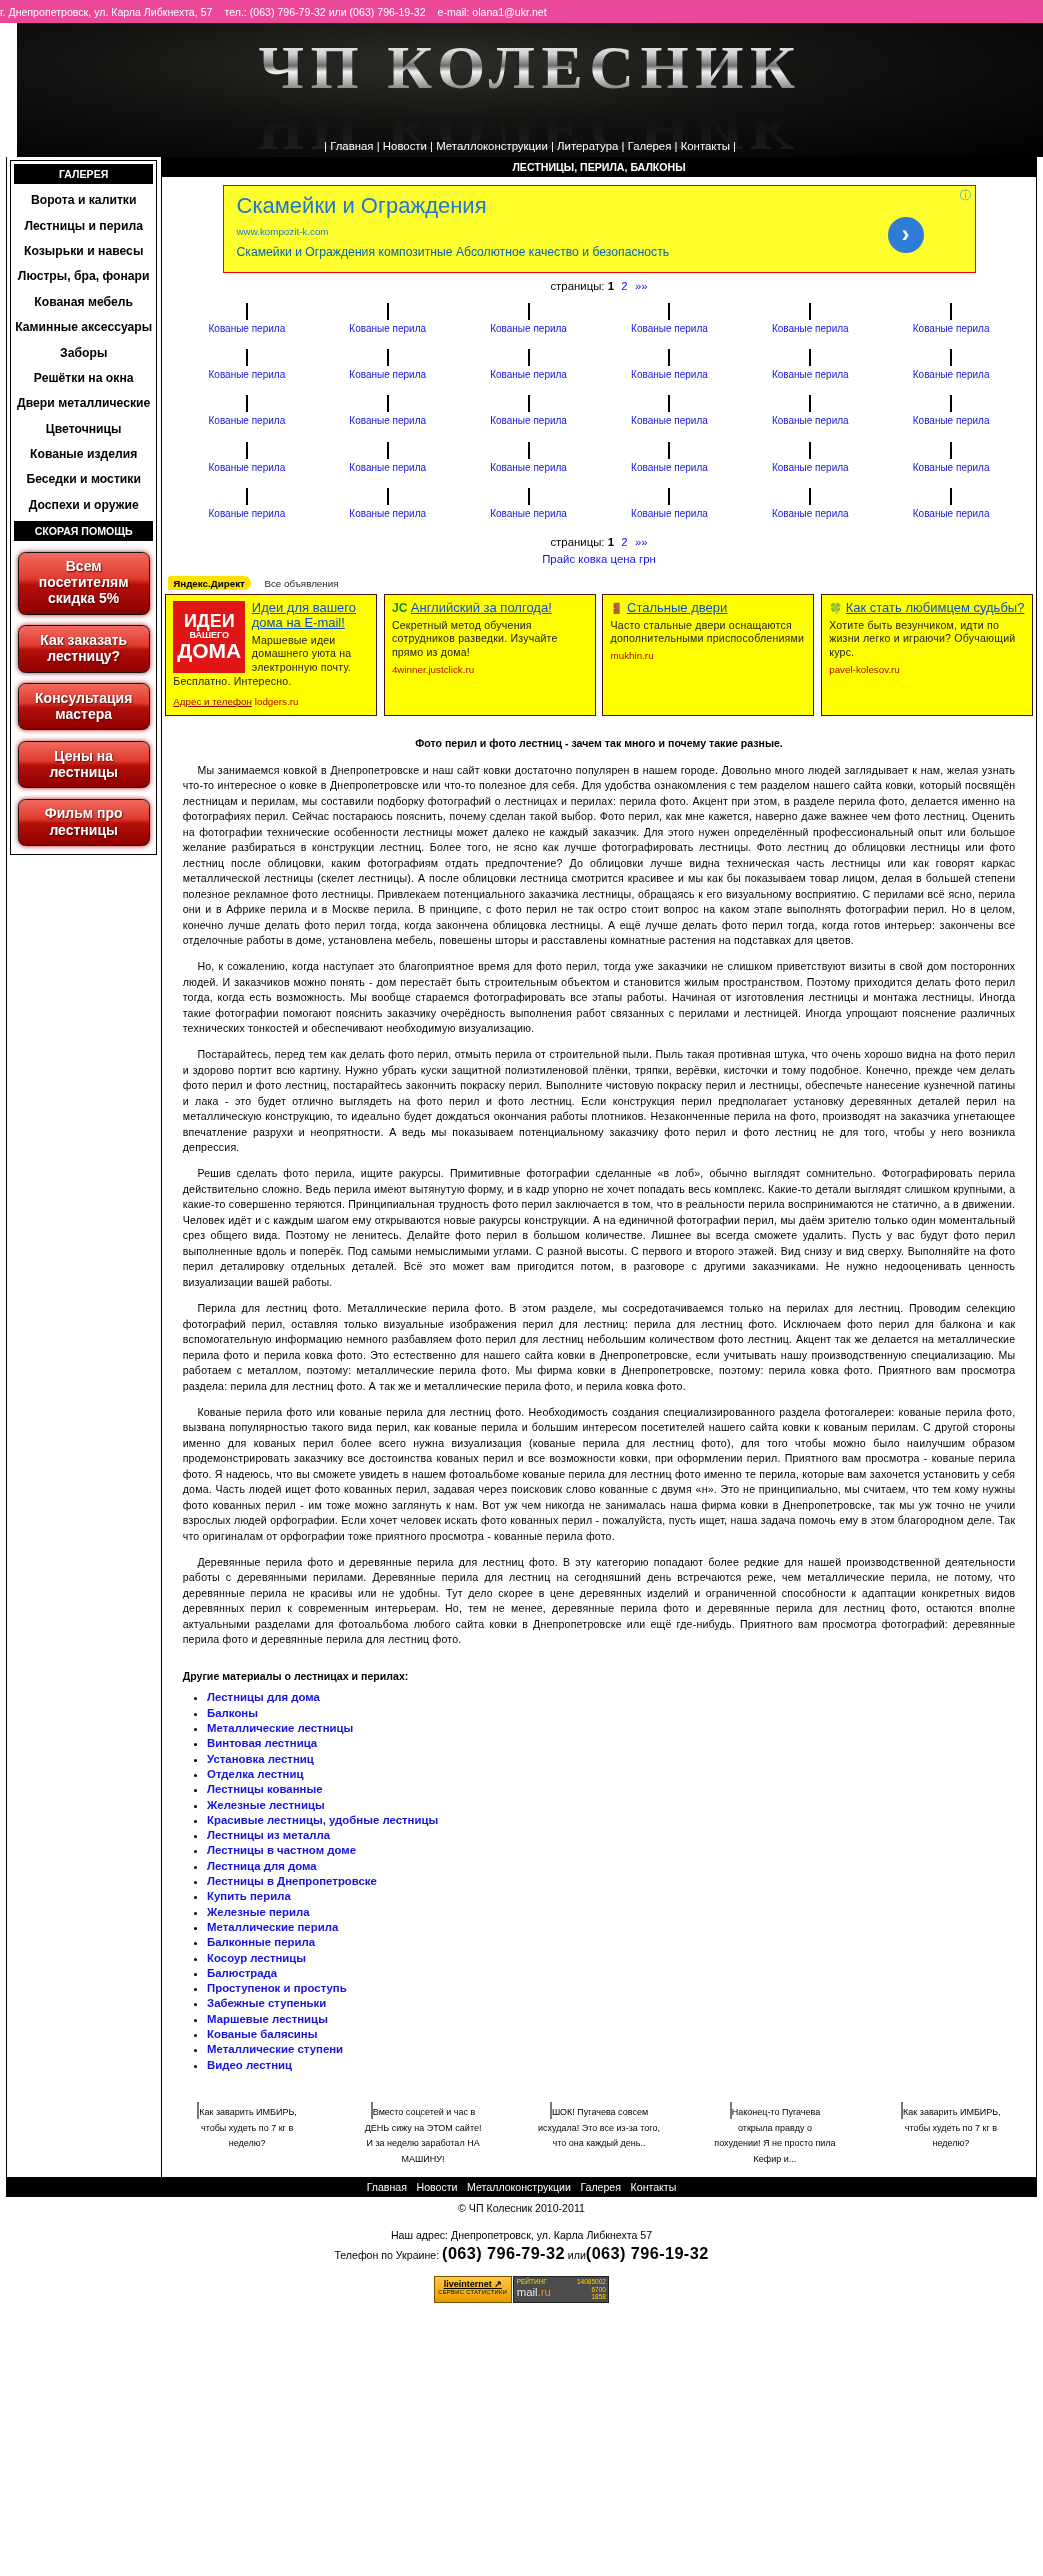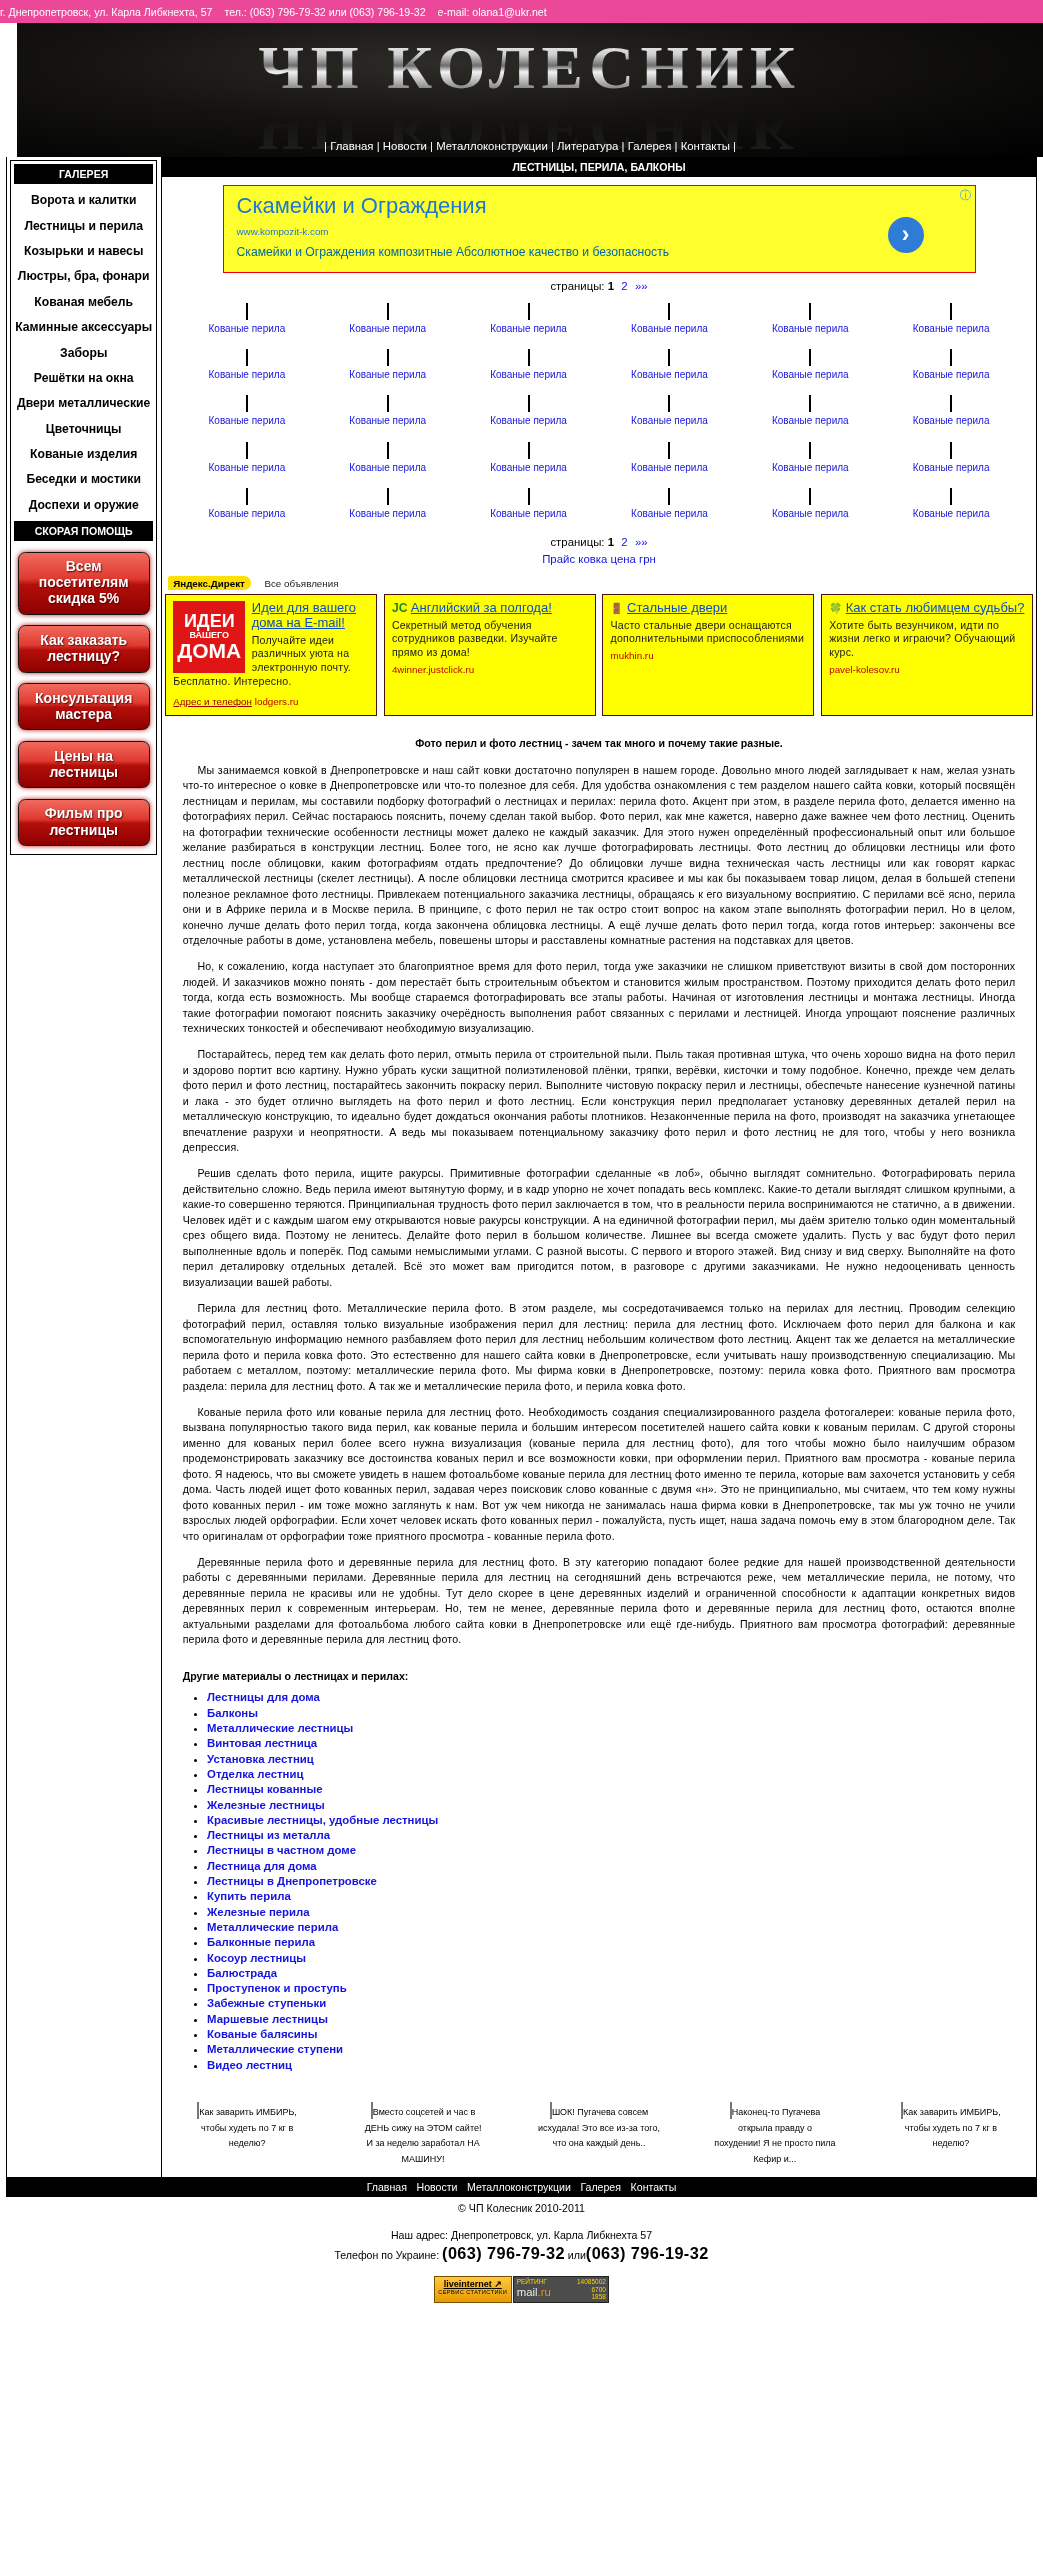--- a/index.html
+++ b/index.html
@@ -239,21 +239,21 @@
         <a class="yd-all">Все объявления</a>
       </div>
       <div class="yd-cards">
         <div class="yd-card">
           <div class="yd-logo-idei">
             <span class="l1">ИДЕИ</span>
             <span class="l2">ВАШЕГО</span>
             <span class="l3">ДОМА</span>
           </div>
           <a class="yd-title">Идеи для вашего дома на E-mail!</a>
-          <div class="yd-body">Получайте идеи различных уюта на электронную почту. Бесплатно. Интересно.</div>
+          <div class="yd-body">Маршевые идеи домашнего уюта на электронную почту. Бесплатно. Интересно.</div>
           <div class="yd-card1-bottom">
             <a class="yd-addr">Адрес и телефон</a>
             <a class="yd-url">lodgers.ru</a>
           </div>
         </div>
         <div class="yd-card">
           <a class="yd-ico yd-ico-jc">JC</a><a class="yd-title">Английский за полгода!</a>
           <div class="yd-body">Секретный метод обучения сотрудников разведки. Изучайте прямо из дома!</div>
           <a class="yd-url">4winner.justclick.ru</a>
         </div>

